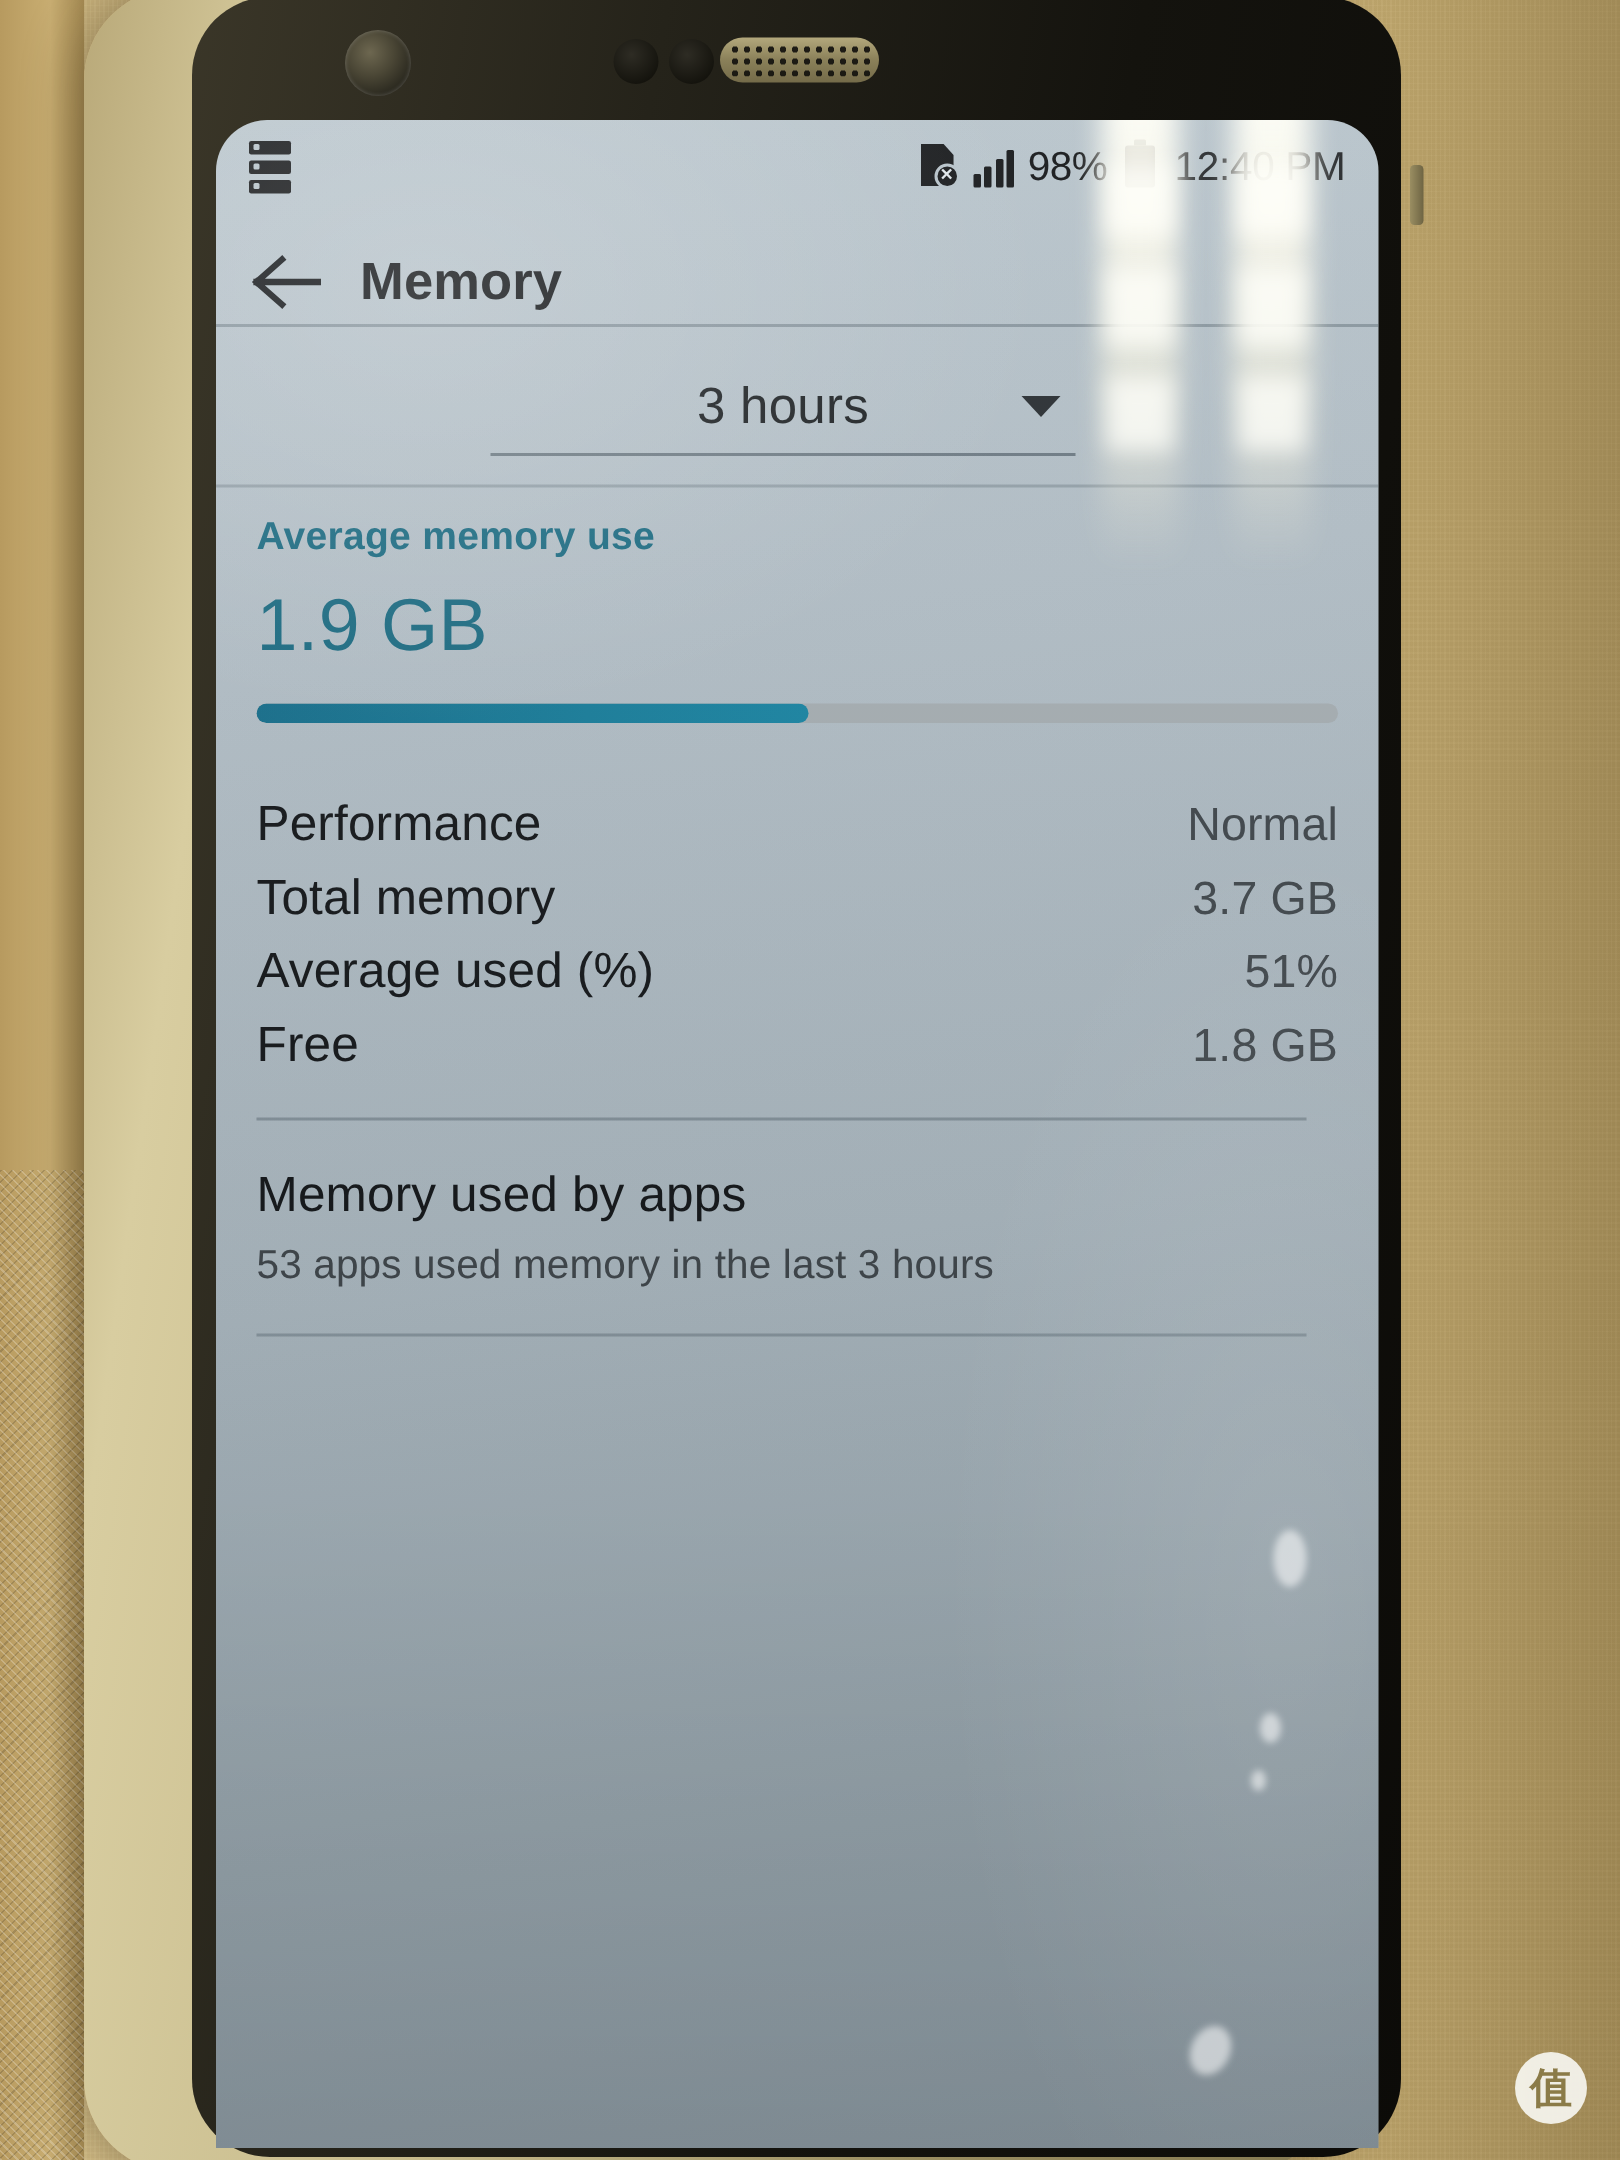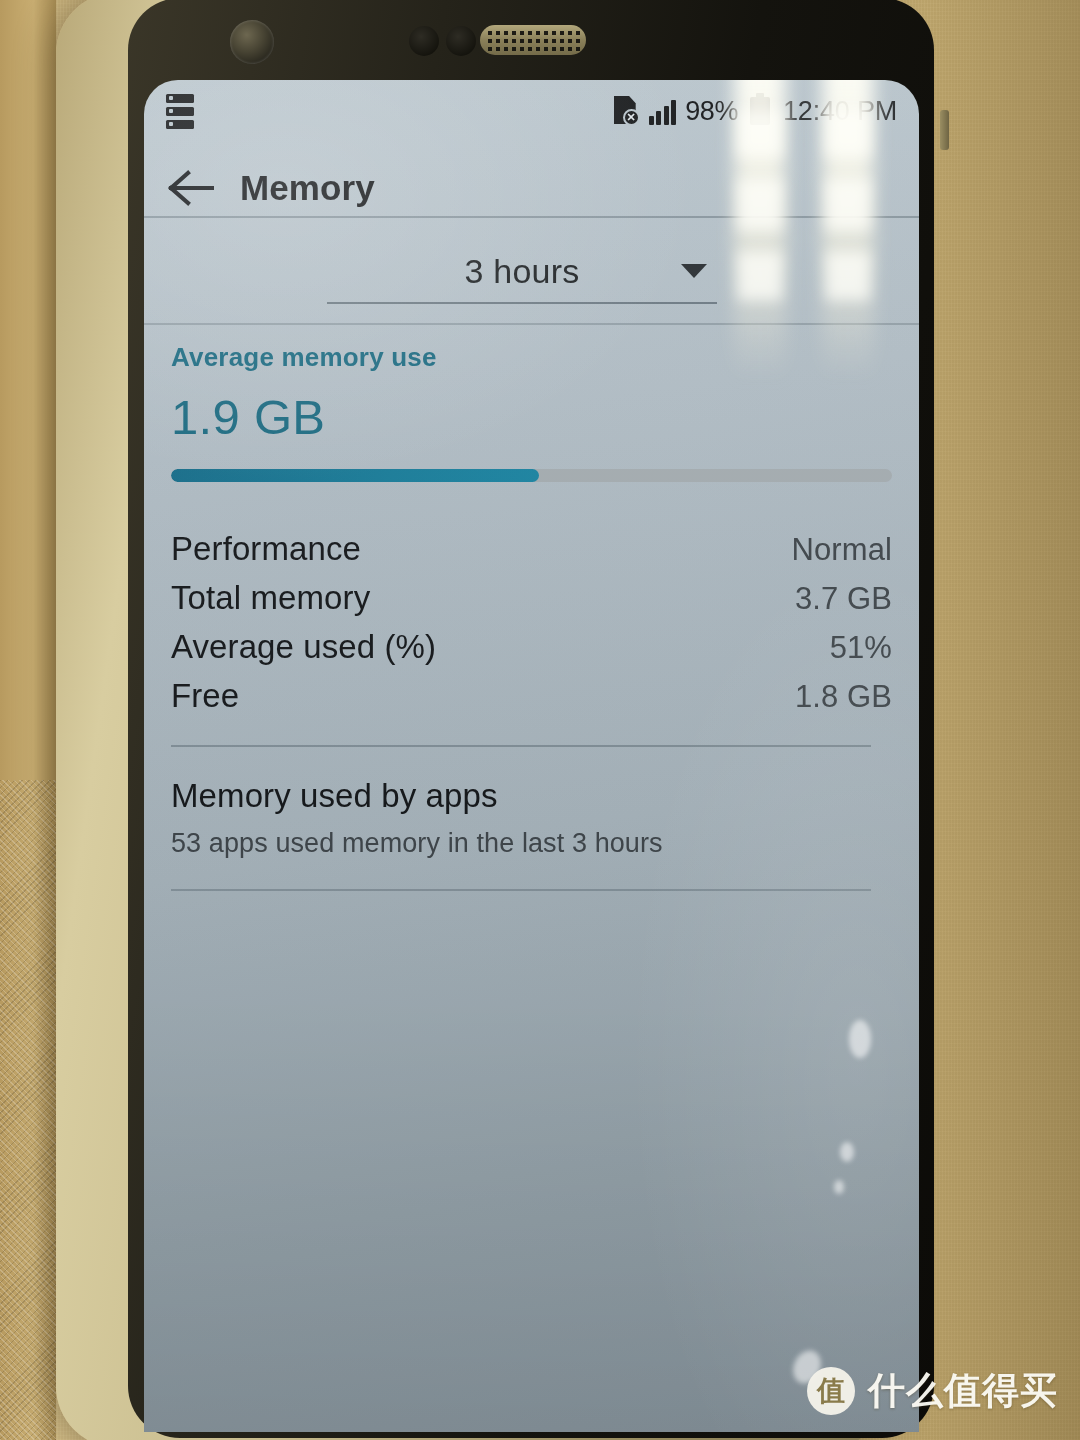--- a/index.html
+++ b/index.html
@@ -400,14 +400,13 @@
       <div class="dust" id="dust-2"></div>
       <div class="dust" id="dust-3"></div>
       <div class="dust" id="dust-4"></div>
 
     </div>
   </div>
 </div>
 
 <div id="watermark">
   <div id="wm-logo">值</div>
-  <div id="wm-text">什么值得买</div>
 </div>
 
 </body></html>

